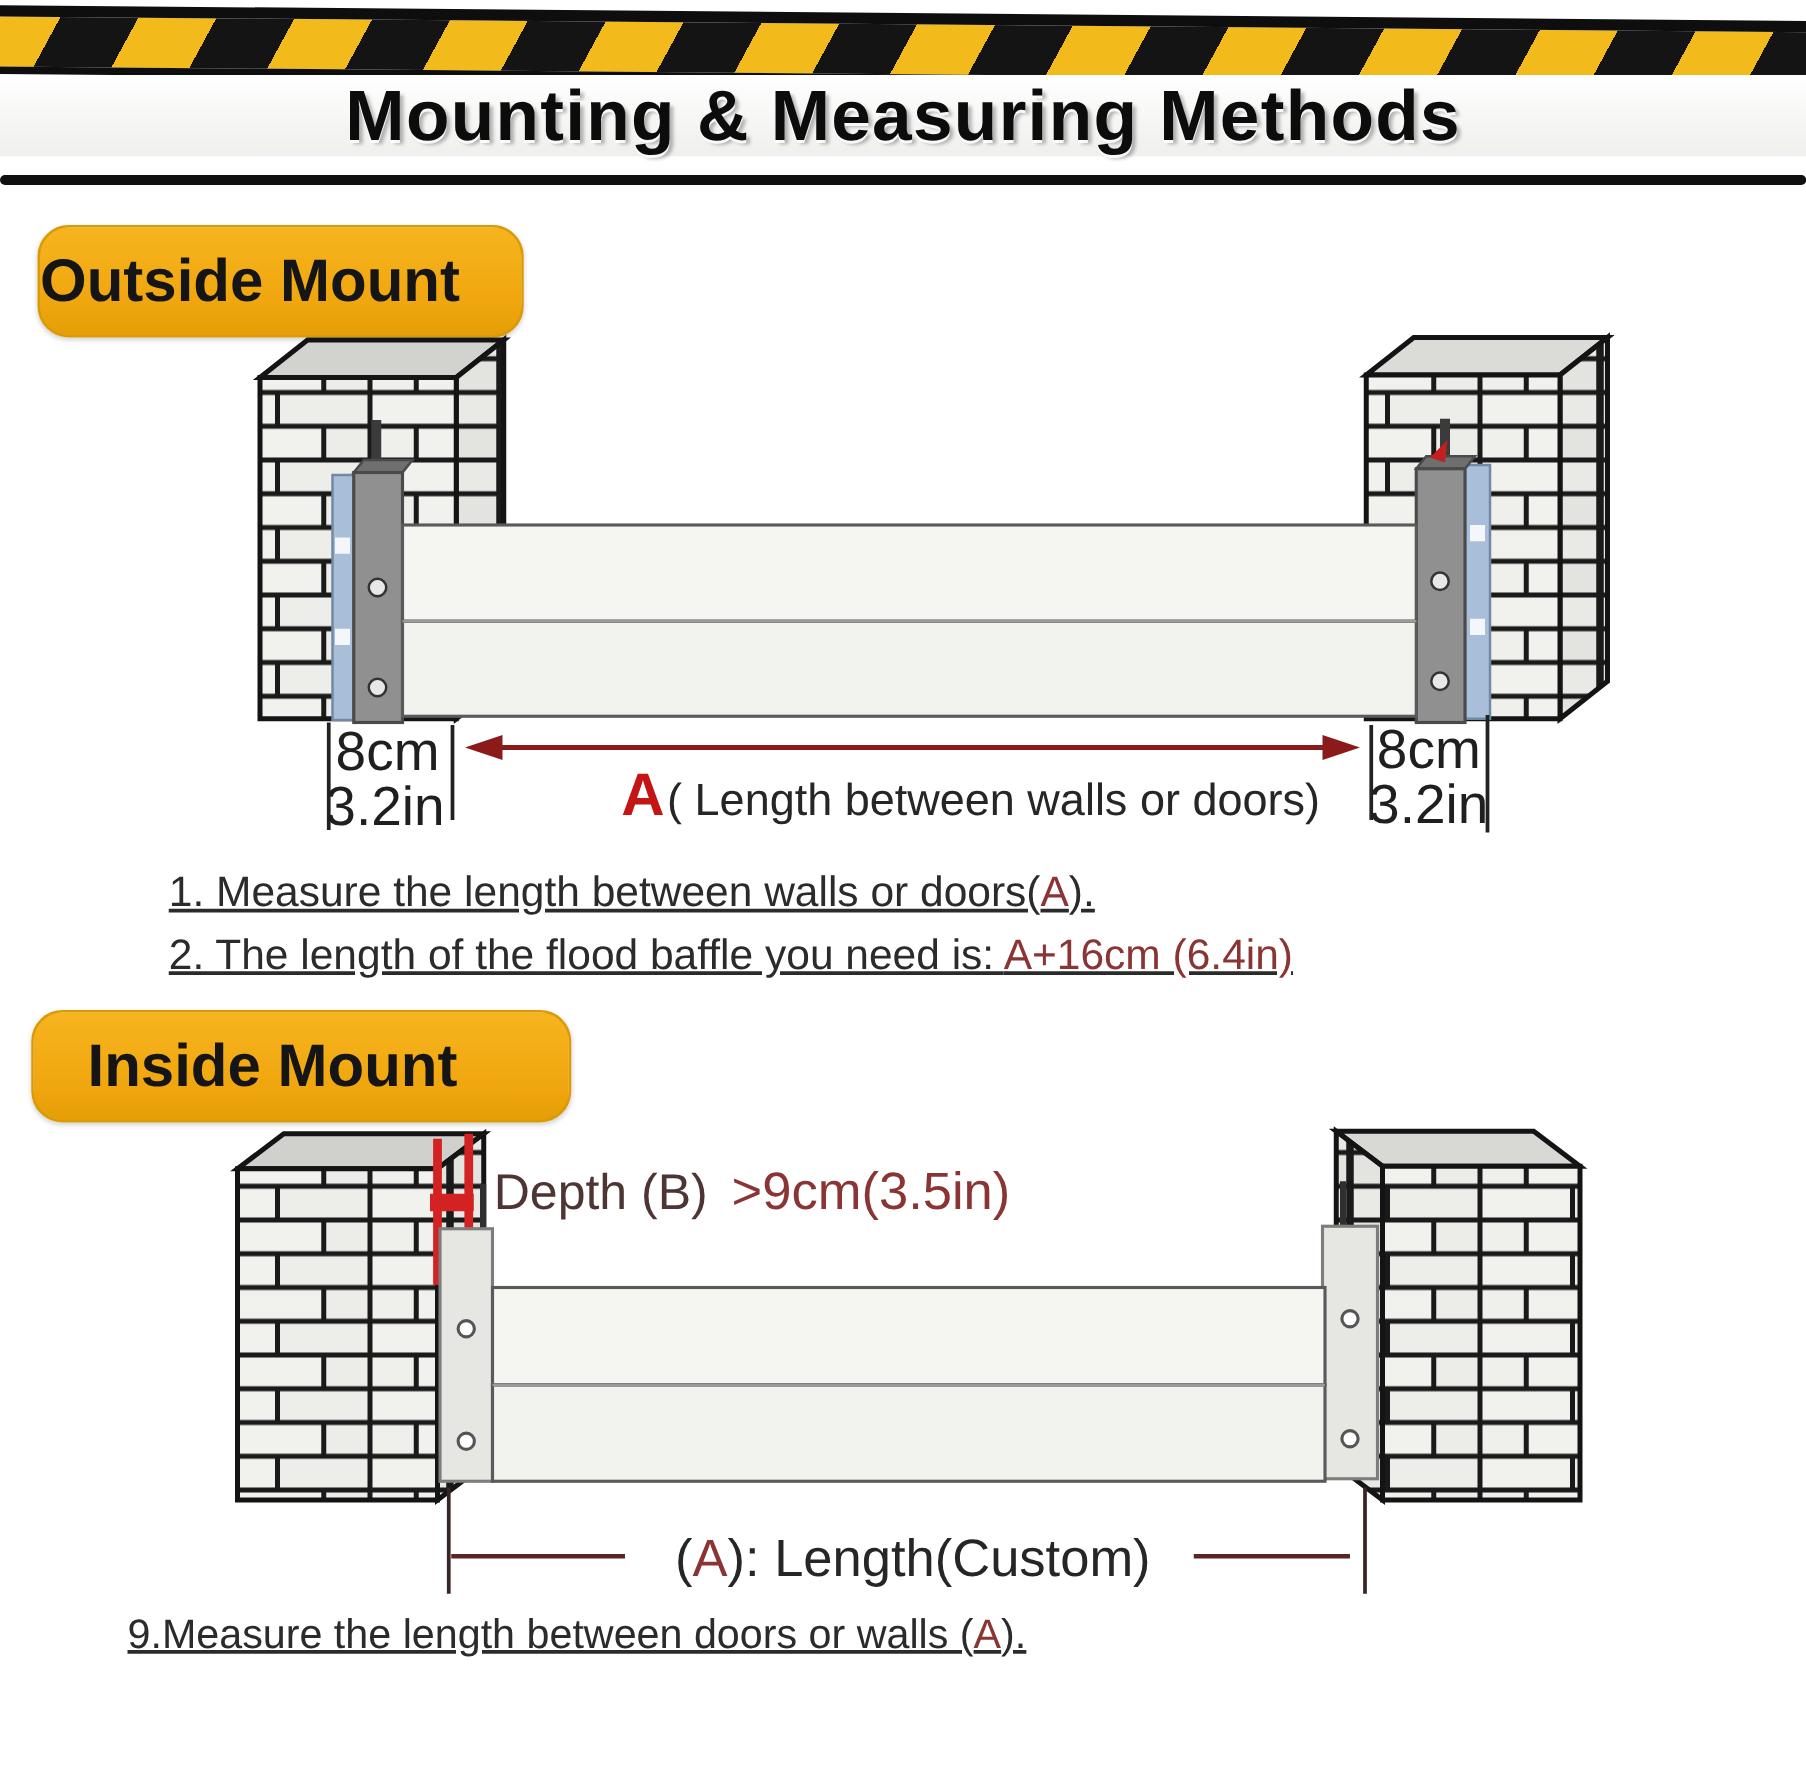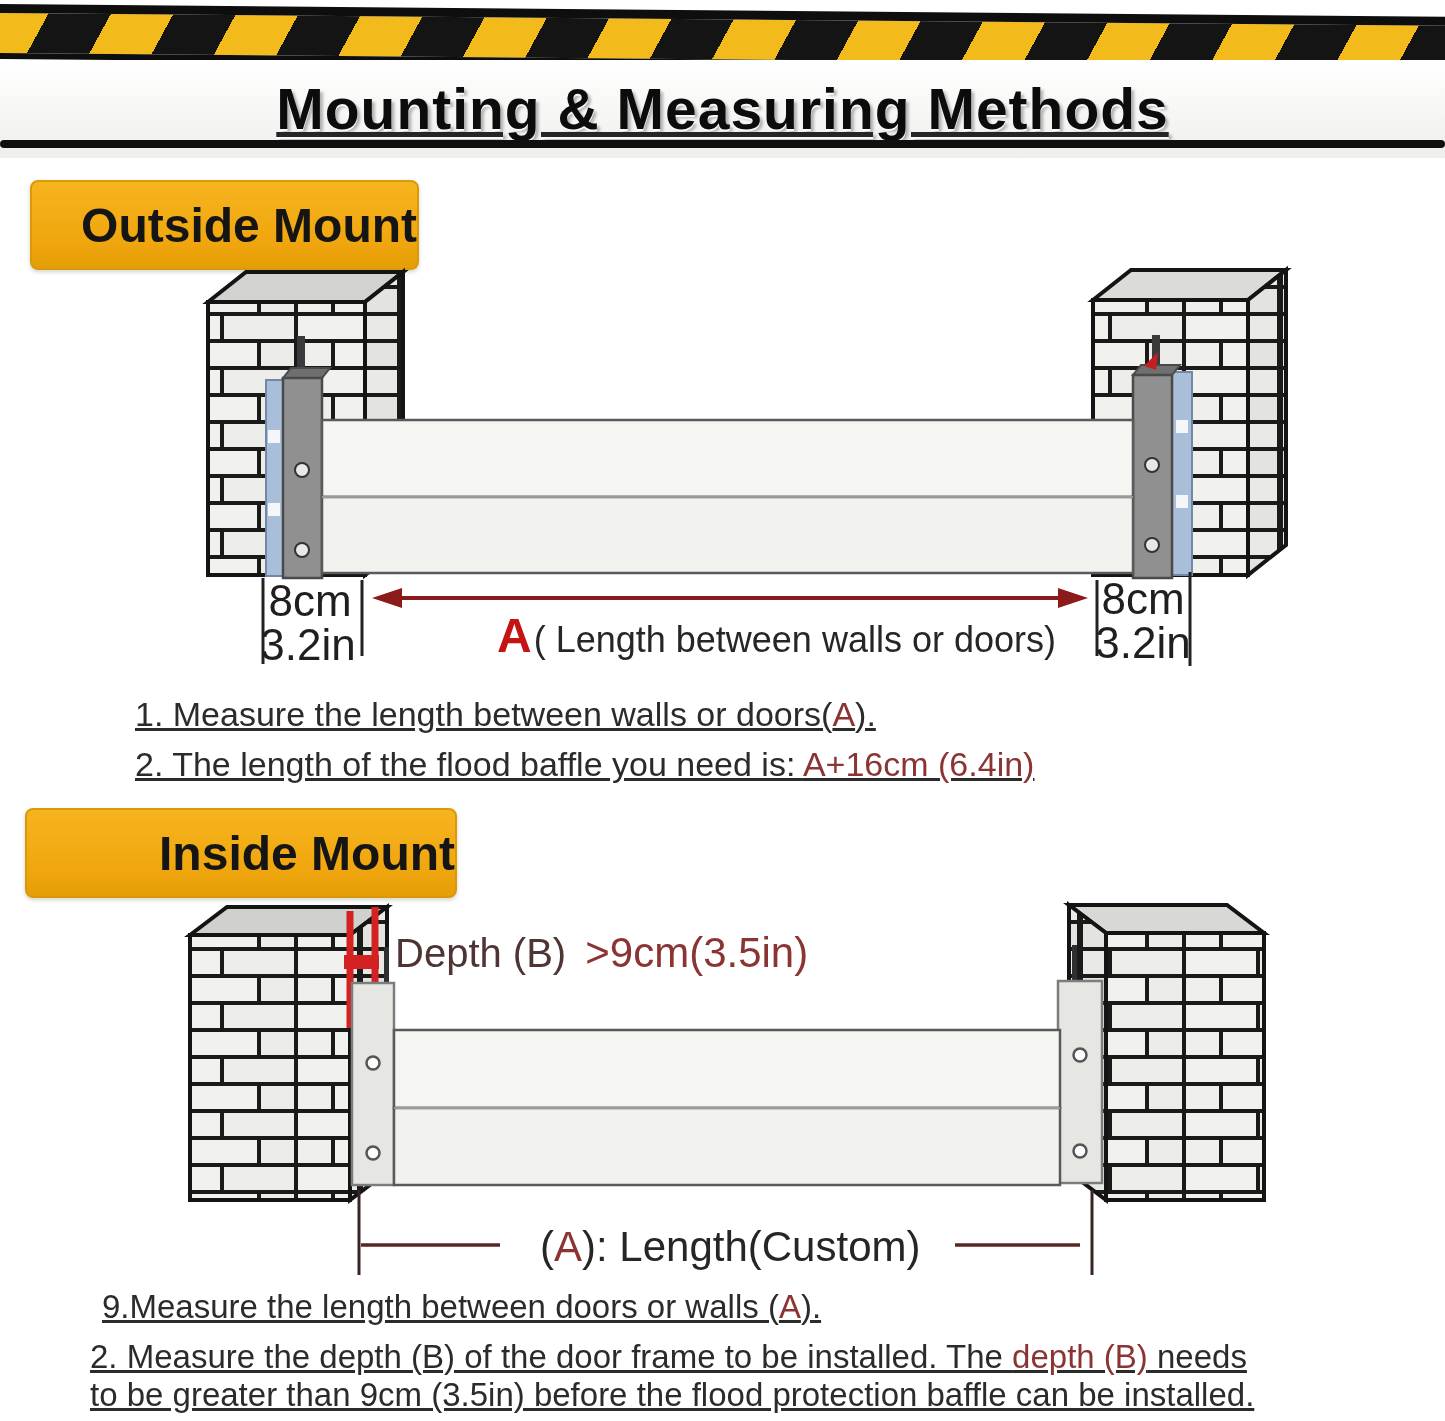--- a/index.html
+++ b/index.html
@@ -4,31 +4,31 @@
 <style>
   html,body{margin:0;padding:0;background:#ffffff;}
   .stage{position:relative;width:1445px;height:1421px;background:#ffffff;overflow:hidden;
          font-family:"Liberation Sans",sans-serif;color:#262626;}
 
   
   .hazard{position:absolute;top:4px;left:-14px;width:1480px;height:40px;
           background:repeating-linear-gradient(118deg,#F3BA1C 0 55px,#141414 55px 110px);
           border-top:9px solid #0e0e0e;border-bottom:6px solid #0e0e0e;
           transform:rotate(0.5deg);transform-origin:left center;}
-  .titleband{position:absolute;top:60px;left:0;width:1445px;height:98px;
+  .titleband{position:absolute;top:60px;left:0;width:1445px;height:65px;
              background:linear-gradient(#ffffff,#efefec);
-             display:flex;align-items:center;justify-content:center;text-decoration:underline;}
+             display:flex;align-items:center;justify-content:center;}
   .title{font-size:57px;font-weight:bold;letter-spacing:1px;color:#0c0c0c;margin:0;
          text-shadow:0 2px 0 rgba(255,255,255,.9),3px 3px 3px rgba(0,0,0,.28);}
   .rule{position:absolute;top:140px;left:0;width:1445px;height:8px;background:#101010;border-radius:4px;}
 
   
-  .badge{position:absolute;width:385px;height:86px;border-radius:8px;
+  .badge{position:absolute;width:385px;height:86px;border-radius:25px;
          background:linear-gradient(180deg,#F6B41F 0%,#F0A60E 70%,#E59E07 100%);
-         border:2px solid #D99A06;display:flex;align-items:center;justify-content:flex-end;
+         border:2px solid #D99A06;display:flex;align-items:center;justify-content:flex-start;
          box-shadow:0 2px 4px rgba(0,0,0,.18);}
   .badge span{font-size:48px;font-weight:600;color:#151515;}
   .badge1{left:30px;top:180px;}
   .badge2{left:25px;top:808px;padding-left:43px;}
 
   
   .diag{position:absolute;left:0;}
   #d1{top:260px;}
   #d2{top:895px;}
   svg text{font-family:"Liberation Sans",sans-serif;}
@@ -201,16 +201,15 @@
       <line x1="361" y1="350" x2="500" y2="350" stroke="#5a2525" stroke-width="3.5"></line>
       <line x1="955" y1="350" x2="1080" y2="350" stroke="#5a2525" stroke-width="3.5"></line>
       <text x="540" y="366">
         <tspan class="fs42 ink">(</tspan><tspan class="fs42 maroonF">A</tspan><tspan class="fs42 ink">): Length(Custom)</tspan>
       </text>
     </g>
   </svg>
 
   <div class="steps steps2">
     <p class="p1"><span>9.Measure the length between doors or walls (</span><span class="maroon">A</span><span>).</span></p>
-    <p><span>2. Measure the depth (B) of the door frame to be installed. The </span><span class="maroon">depth (B)</span><span> needs</span><br><span>to be greater than 9cm (3.5in) before the flood protection baffle can be installed.</span></p>
   </div>
 
 </div>
 
 </body></html>

